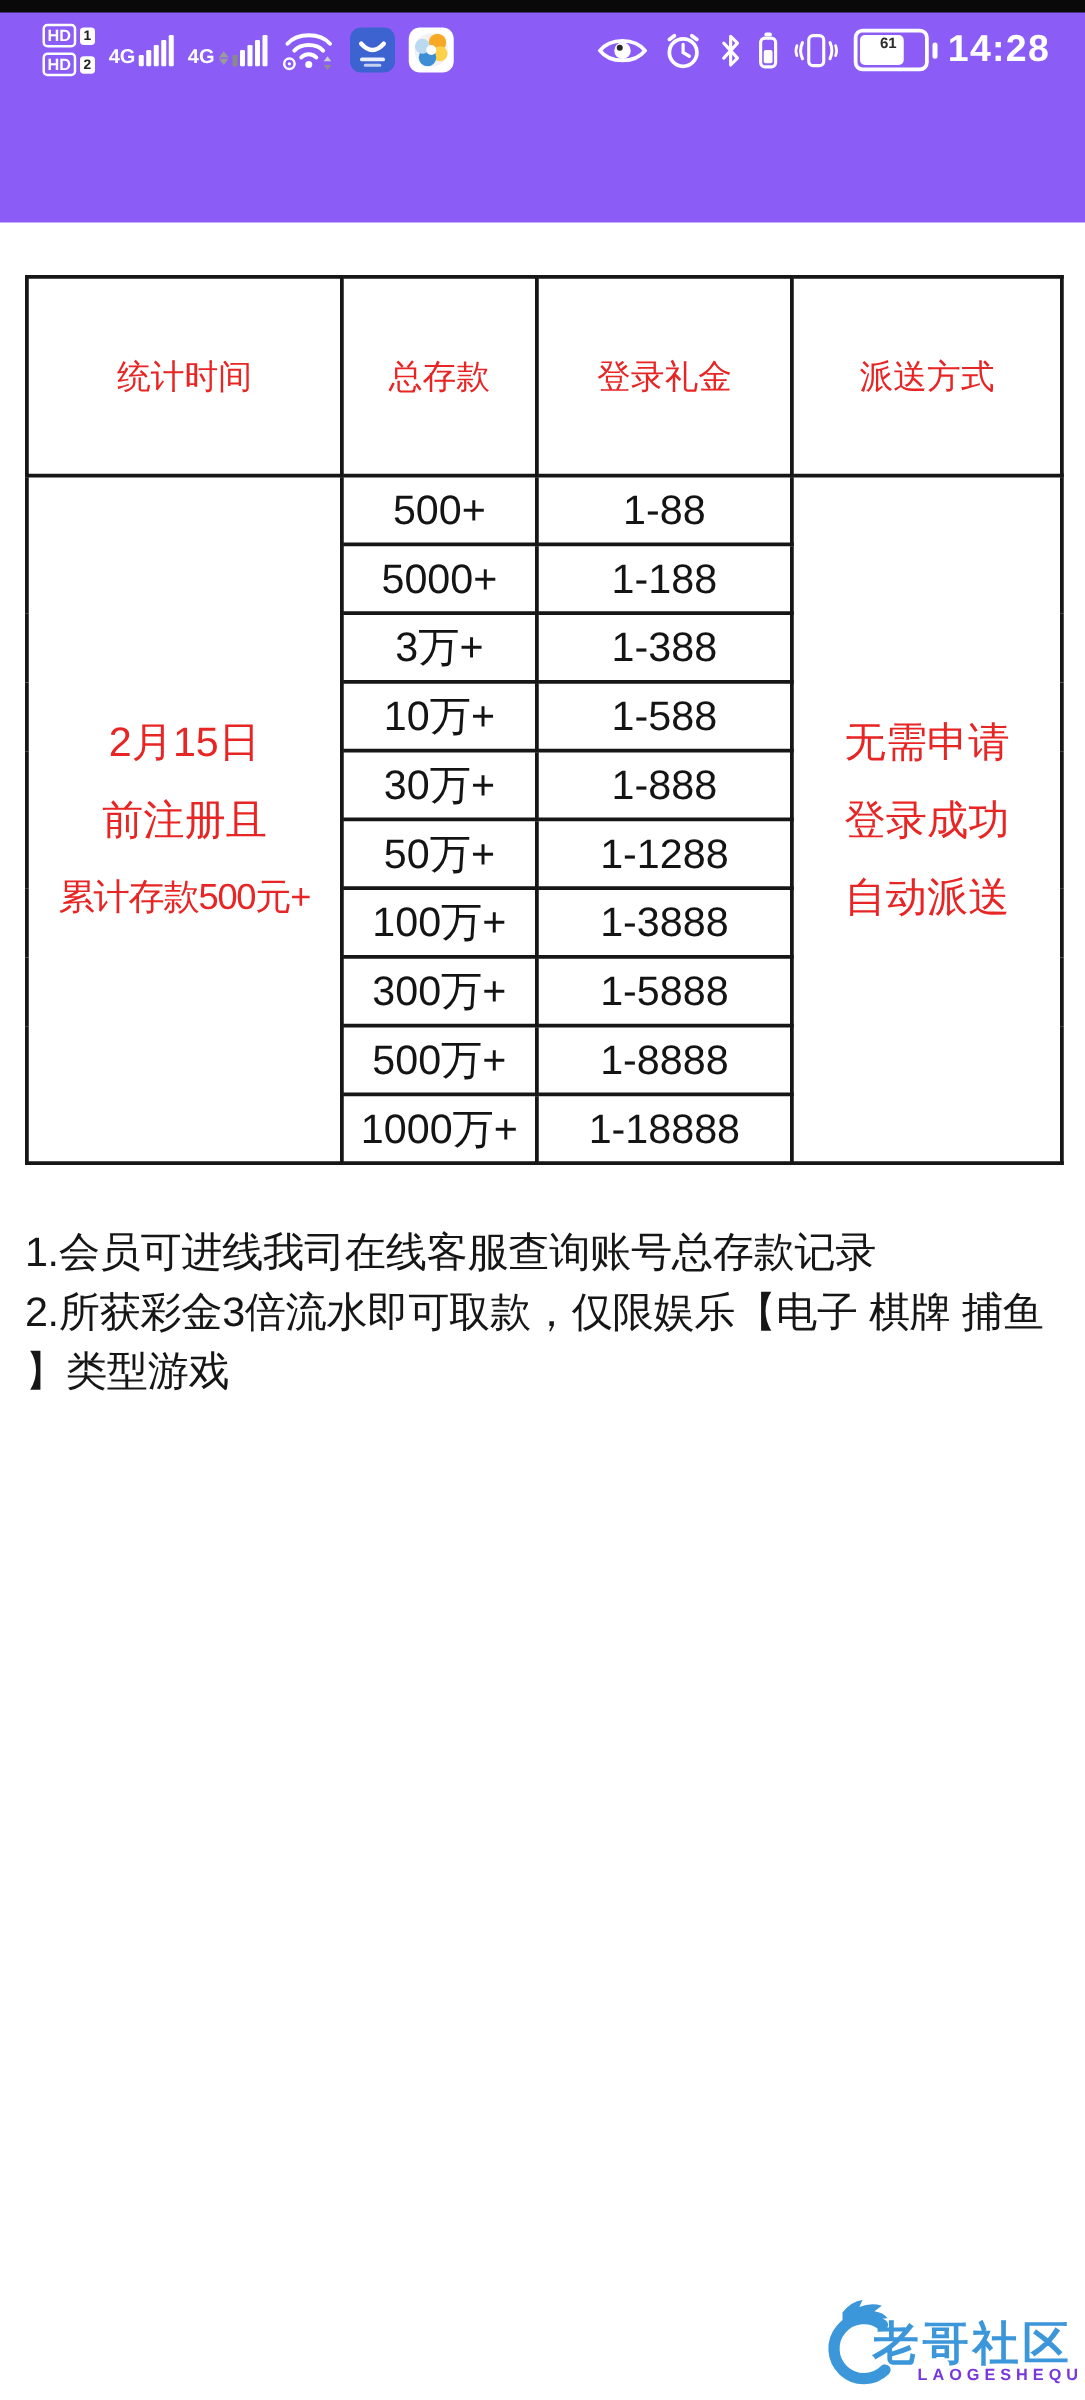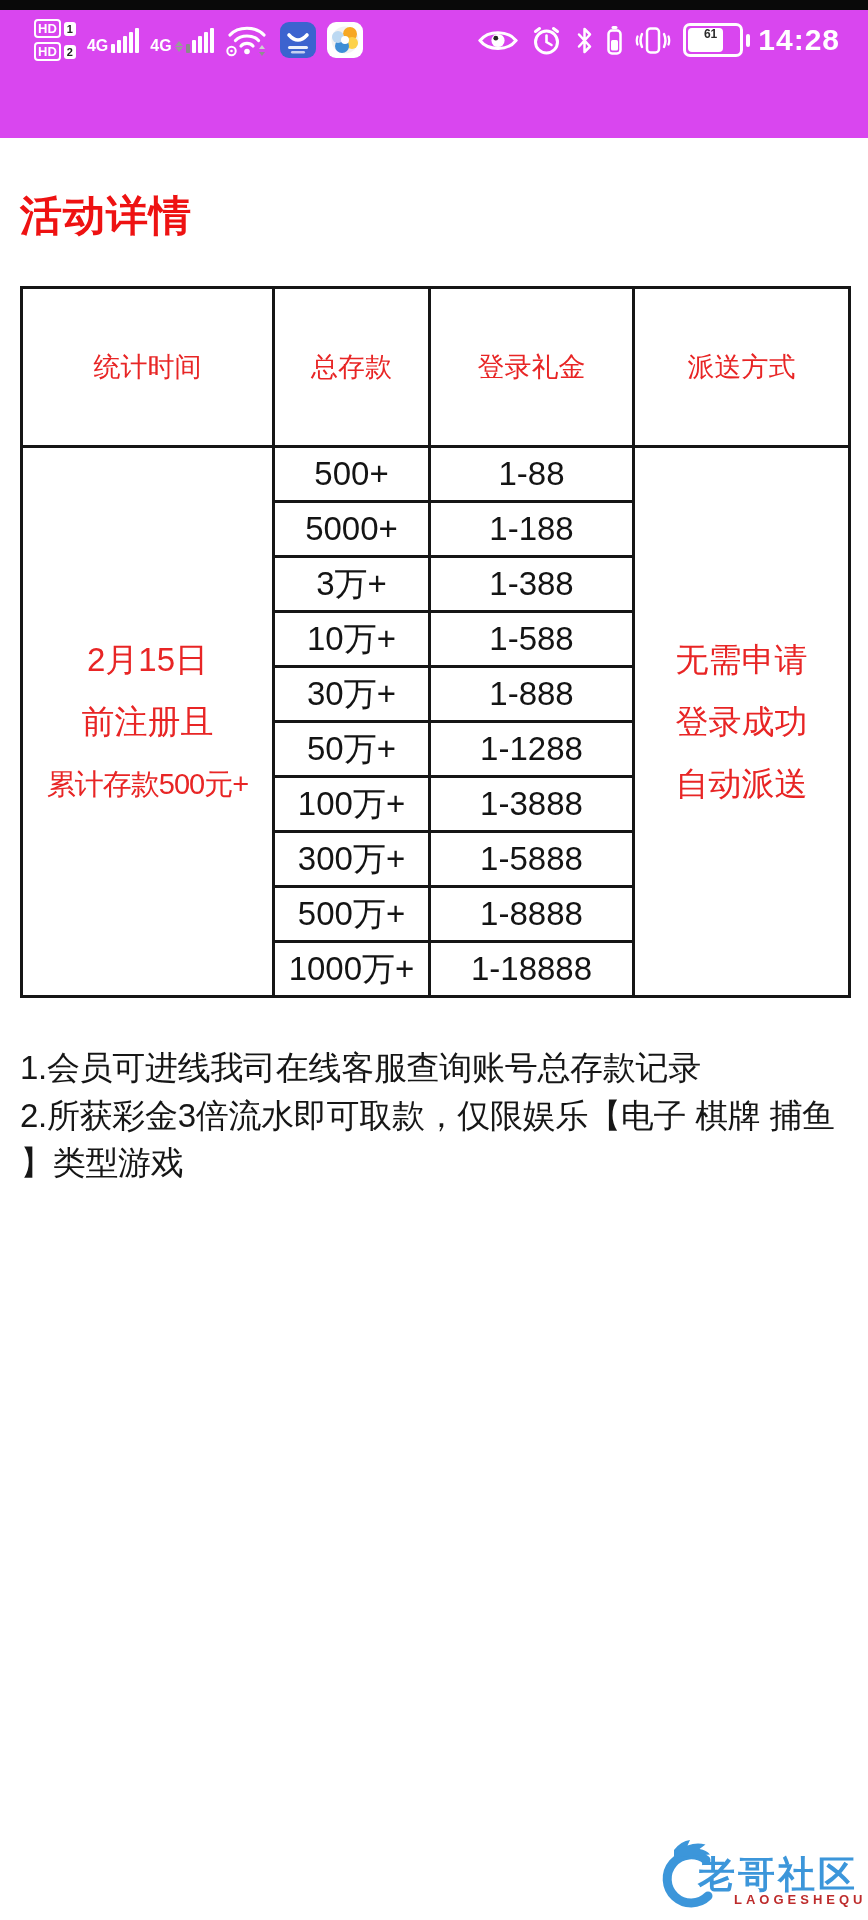--- a/index.html
+++ b/index.html
@@ -1,21 +1,21 @@
 <!DOCTYPE html>
 <html><head>
 <meta charset="utf-8">
 <style>
   html,body{margin:0;padding:0}
   body{
     width:868px;height:1920px;overflow:hidden;background:#fff;position:relative;
     font-family:"Liberation Sans","DejaVu Sans",sans-serif;
   }
   
-  .topbar{background:#d946ef;height:138px;position:relative}
+  .topbar{background:#8b5cf6;height:178px;position:relative}
   .black-strip{height:10px;background:#090909}
   .status-row{height:60px;display:flex;align-items:center;justify-content:space-between;padding:0 28px 0 34px;color:#fff}
   .s-left,.s-right{display:flex;align-items:center}
   .s-left>*{margin-right:11px}
   .s-right>*{margin-left:12px}
   .hd-stack{display:flex;flex-direction:column;gap:4px}
   .hd-badge{display:flex;align-items:center;gap:3px}
   .hd-box{border:2px solid #fff;border-radius:4px;font-size:13px;font-weight:bold;padding:0 2px;line-height:15px}
   .hd-num{background:#fff;color:#222;border-radius:3px;font-size:11px;font-weight:bold;padding:0 3px;line-height:14px}
   .net{display:flex;align-items:flex-end;gap:3px}
@@ -53,21 +53,21 @@
   td{height:52px;font-size:33px;color:#141414}
   td.merged{color:#e82525;line-height:62px;font-size:33px}
   .cond-small{font-size:29px;letter-spacing:-1px}
   
   #rules-heading{margin-top:100px}
   .rules-list{margin-top:46px;font-size:33px;line-height:47.5px;letter-spacing:-0.3px}
   
   .wm{position:absolute;right:8px;top:1834px;width:214px;height:84px;opacity:.93;z-index:5}
   .wm-dragon{position:absolute;left:0;top:0}
   .wm-text{position:absolute;left:52px;top:16px;font-size:37px;font-weight:bold;color:#2e8fd8;letter-spacing:3px;white-space:nowrap}
-  .wm-sub{position:absolute;left:88px;top:58px;font-size:13px;font-weight:bold;color:#b91c1c;letter-spacing:4px;white-space:nowrap}
+  .wm-sub{position:absolute;left:88px;top:58px;font-size:13px;font-weight:bold;color:#6d28d9;letter-spacing:4px;white-space:nowrap}
   svg{display:block}
 </style>
 </head>
 <body>
 
 <div>
 
   <div class="topbar">
     <div class="black-strip"></div>
 
@@ -188,21 +188,20 @@
           <span class="batt-nub"></span>
         </span>
         <span class="clock">14:28</span>
       </div>
     </div>
 
   </div>
 
   <div class="content">
 
-    <h2 class="sec-heading" id="details-heading">活动详情</h2>
 
 
     <table>
       <colgroup>
         <col style="width:252px">
           <col style="width:156px">
           <col style="width:204px">
           <col style="width:216px">
       </colgroup>
       <tbody>

